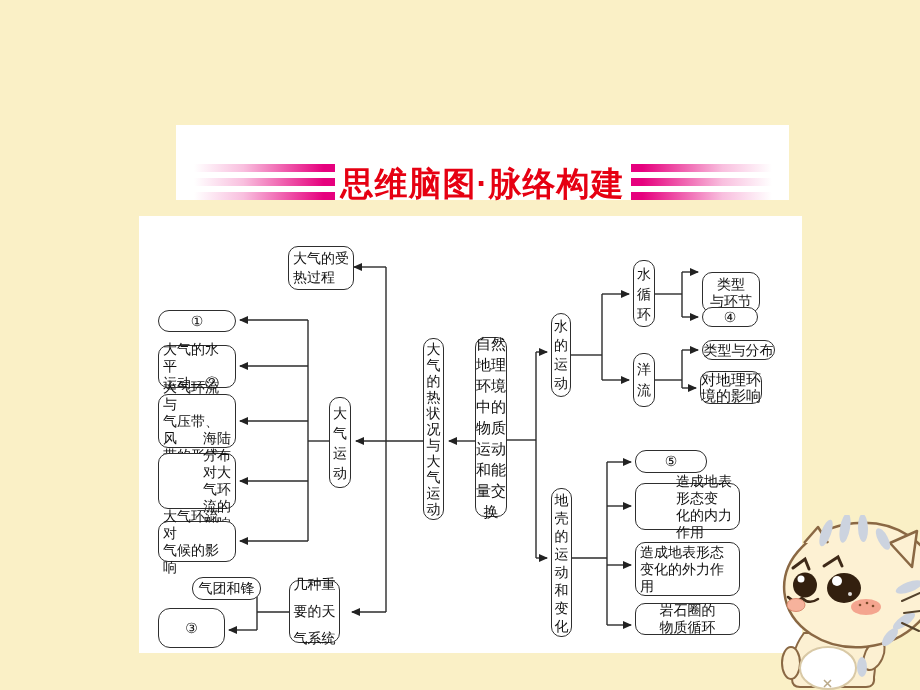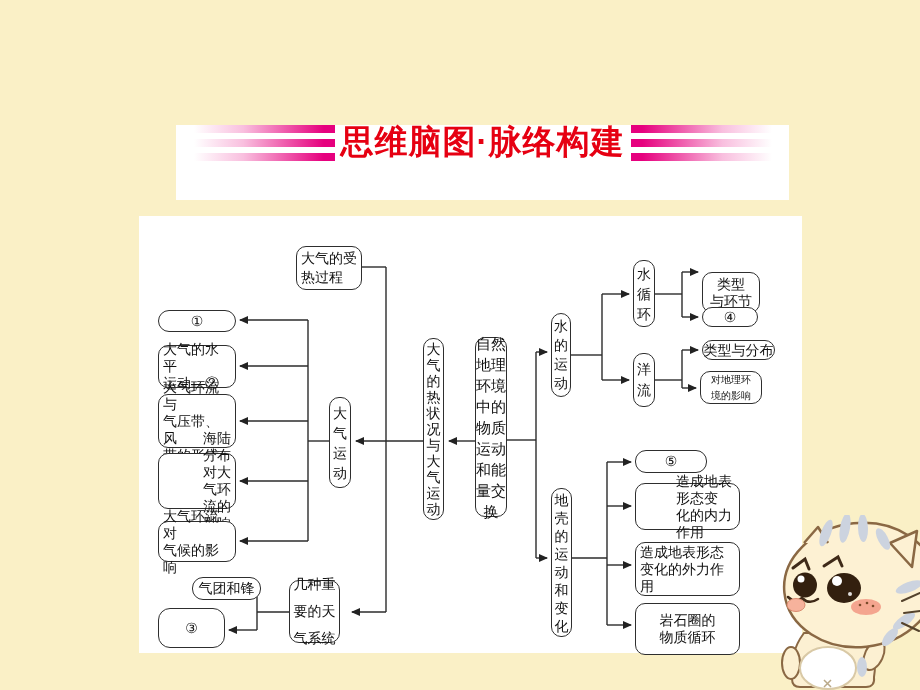--- a/index.html
+++ b/index.html
@@ -3,21 +3,21 @@
 <meta charset="utf-8">
 <style>
   html,body{margin:0;padding:0;}
   .page{
     position:relative;width:920px;height:690px;overflow:hidden;
     background:#faf0c6;
     font-family:"Liberation Sans",sans-serif;
   }
   .banner{
     position:absolute;left:176px;top:125px;width:613px;height:75px;
-    background:#ffffff;display:flex;align-items:flex-start;justify-content:center;gap:6px;
+    background:#ffffff;display:flex;align-items:flex-end;justify-content:center;gap:6px;
   }
   .bars{display:flex;flex-direction:column;gap:6px;width:141px;flex:0 0 auto;}
   .bars span{display:block;height:8px;}
   .bars.left span{background:linear-gradient(to right,rgba(230,0,126,0) 0%,rgba(230,0,126,.25) 35%,#e6007e 92%);}
   .bars.right span{background:linear-gradient(to left,rgba(230,0,126,0) 0%,rgba(230,0,126,.25) 35%,#e6007e 92%);}
   .banner h1{
     margin:0;font-size:33px;font-weight:800;color:#e60012;line-height:1;
     letter-spacing:1px;white-space:nowrap;
   }
   .panel{
@@ -27,21 +27,21 @@
   .box{
     position:absolute;box-sizing:border-box;background:#fff;
     border:1.5px solid #2e2e2e;border-radius:10px;
     display:flex;align-items:center;justify-content:center;
     text-align:center;white-space:pre-line;
     font-size:14px;line-height:17px;color:#111;padding:2px 4px;
   }
   .box.left{justify-content:flex-start;text-align:left;}
   .box.tight{padding:0;}
   .box.pill{border-radius:11px;}
-  .box.sm{font-size:10px;line-height:16px;text-align:right;}
+  .box.sm{font-size:15px;line-height:16px;text-align:right;}
   .cat{position:absolute;left:762px;top:515px;width:158px;height:175px;}
 </style>
 </head>
 <body>
 
 <div class="page">
 
   <div class="banner">
     <div class="bars left">
         <span></span>
@@ -105,21 +105,21 @@
 
       <line x1="572" y1="558" x2="607" y2="558"></line>
       <line x1="607" y1="462" x2="607" y2="625"></line>
       <line x1="607" y1="462" x2="631" y2="462" marker-end="url(#ar)"></line>
       <line x1="607" y1="506" x2="631" y2="506" marker-end="url(#ar)"></line>
       <line x1="607" y1="565" x2="631" y2="565" marker-end="url(#ar)"></line>
       <line x1="607" y1="625" x2="631" y2="625" marker-end="url(#ar)"></line>
     </g>
   </svg>
 
-  <div class="box left" style="left:296px;top:246px;width:66px;height:44px;line-height:19px;">大气的受
+  <div class="box left" style="left:288px;top:246px;width:66px;height:44px;line-height:19px;">大气的受
 热过程</div>
   <div class="box pill" style="left:158px;top:310px;width:78px;height:22px;">①</div>
   <div class="box left" style="left:158px;top:345px;width:78px;height:43px;">大气的水平
 运动—②</div>
   <div class="box left" style="left:158px;top:394px;width:78px;height:54px;">大气环流与
 气压带、风
 带的形成</div>
   <div class="box" style="left:158px;top:453px;width:78px;height:56px;padding-left:44px;">海陆分布
 对大气环
 流的影响</div>
@@ -175,21 +175,21 @@
 运
 动
 和
 变
 化</div>
   <div class="box pill" style="left:635px;top:450px;width:72px;height:23px;">⑤</div>
   <div class="box left" style="left:635px;top:483px;width:105px;height:47px;padding-left:40px;">造成地表形态变
 化的内力作用</div>
   <div class="box left" style="left:635px;top:542px;width:105px;height:54px;">造成地表形态
 变化的外力作用</div>
-  <div class="box" style="left:635px;top:603px;width:105px;height:52px;">岩石圈的
+  <div class="box" style="left:635px;top:603px;width:105px;height:32px;">岩石圈的
 物质循环</div>
 
   <svg class="cat" viewBox="0 0 158 175">
 
     <path d="M42,118 Q27,138 30,164 Q30,172 38,172 L104,172 Q113,172 112,162 Q116,138 103,118 Z" fill="#fcf0d2" stroke="#8a6844" stroke-width="2"></path>
     <ellipse cx="29" cy="148" rx="9" ry="16" fill="#fcf0d2" stroke="#8a6844" stroke-width="2"></ellipse>
     <ellipse cx="112" cy="140" rx="9" ry="16" transform="rotate(25 112 140)" fill="#fcf0d2" stroke="#8a6844" stroke-width="2"></ellipse>
     <ellipse cx="100" cy="152" rx="5" ry="10" fill="#ccd3df"></ellipse>
     <ellipse cx="66" cy="153" rx="28" ry="21" fill="#ffffff" stroke="#d9c9a6" stroke-width="2"></ellipse>
     <path d="M62,165 l7,7 M69,165 l-7,7" stroke="#b9a888" stroke-width="1.5"></path>

